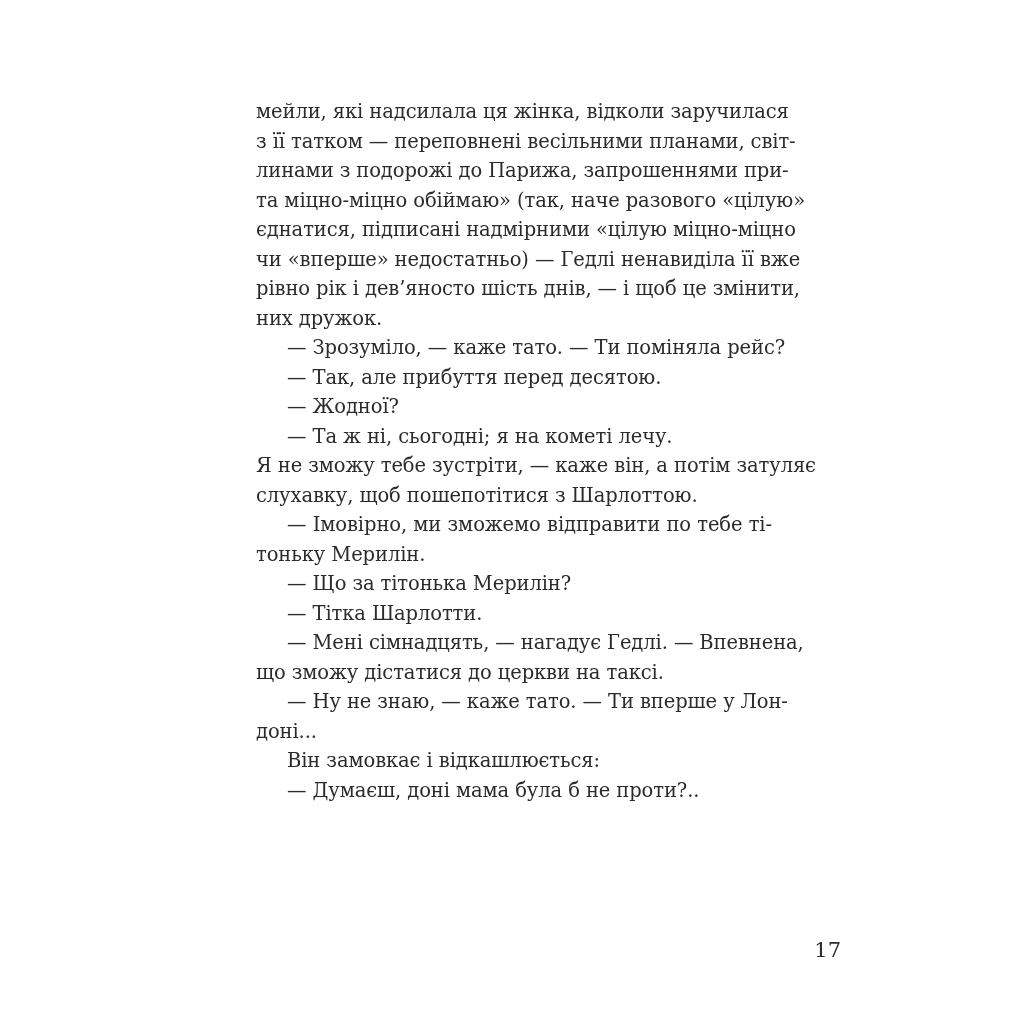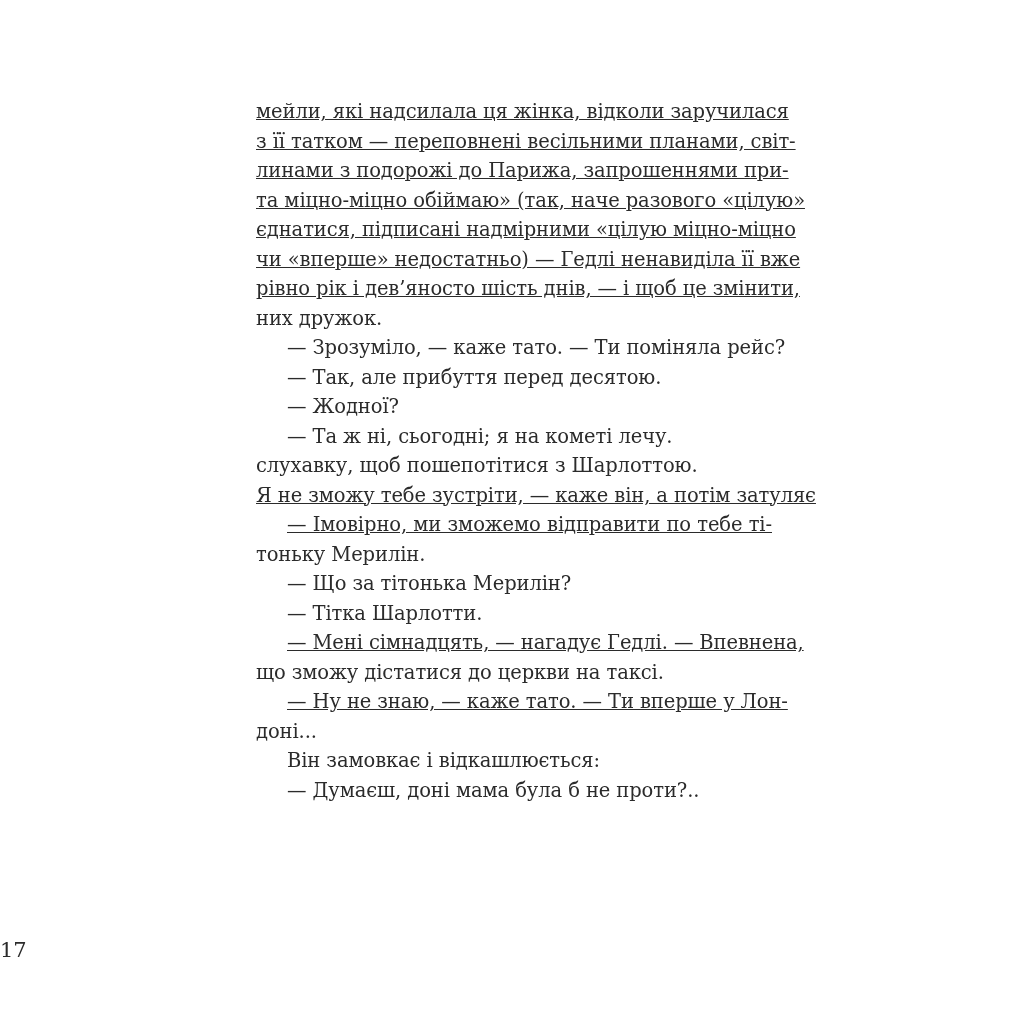--- a/index.html
+++ b/index.html
@@ -31,31 +31,30 @@
       letter-spacing: -0.1px;
     }
     .line {
       display: block;
       white-space: nowrap;
       height: 29.5px;
     }
     .line.justify {
       text-align: justify;
       text-align-last: justify;
-      text-decoration: underline;
     }
     .line.indent {
       padding-left: 31px;
     }
     .page-number {
       position: absolute;
       left: 0;
       width: 841px;
       top: 938px;
-      text-align: left;
+      text-align: right;
       font-family: "DejaVu Serif", "Liberation Serif", serif;
       font-size: 21px;
       color: #2b2b2b;
     }
   </style>
 </head>
 <body>
 
 <div class="page">
   <div class="text-block">
@@ -64,22 +63,22 @@
     <span class="line justify">линами з подорожі до Парижа, запрошеннями при-</span>
     <span class="line justify">та міцно-міцно обіймаю» (так, наче разового «цілую»</span>
     <span class="line justify">єднатися, підписані надмірними «цілую міцно-міцно</span>
     <span class="line justify">чи «вперше» недостатньо) — Гедлі ненавиділа її вже</span>
     <span class="line justify">рівно рік і дев’яносто шість днів, — і щоб це змінити,</span>
     <span class="line">них дружок.</span>
     <span class="line indent">— Зрозуміло, — каже тато. — Ти поміняла рейс?</span>
     <span class="line indent">— Так, але прибуття перед десятою.</span>
     <span class="line indent">— Жодної?</span>
     <span class="line indent">— Та ж ні, сьогодні; я на кометі лечу.</span>
+    <span class="line justify">Я не зможу тебе зустріти, — каже він, а потім затуляє</span>
     <span class="line">слухавку, щоб пошепотітися з Шарлоттою.</span>
-    <span class="line justify">Я не зможу тебе зустріти, — каже він, а потім затуляє</span>
     <span class="line indent justify">— Імовірно, ми зможемо відправити по тебе ті-</span>
     <span class="line">тоньку Мерилін.</span>
     <span class="line indent">— Що за тітонька Мерилін?</span>
     <span class="line indent">— Тітка Шарлотти.</span>
     <span class="line indent justify">— Мені сімнадцять, — нагадує Гедлі. — Впевнена,</span>
     <span class="line">що зможу дістатися до церкви на таксі.</span>
     <span class="line indent justify">— Ну не знаю, — каже тато. — Ти вперше у Лон-</span>
     <span class="line">доні...</span>
     <span class="line indent">Він замовкає і відкашлюється:</span>
     <span class="line indent">— Думаєш, доні мама була б не проти?..</span>

